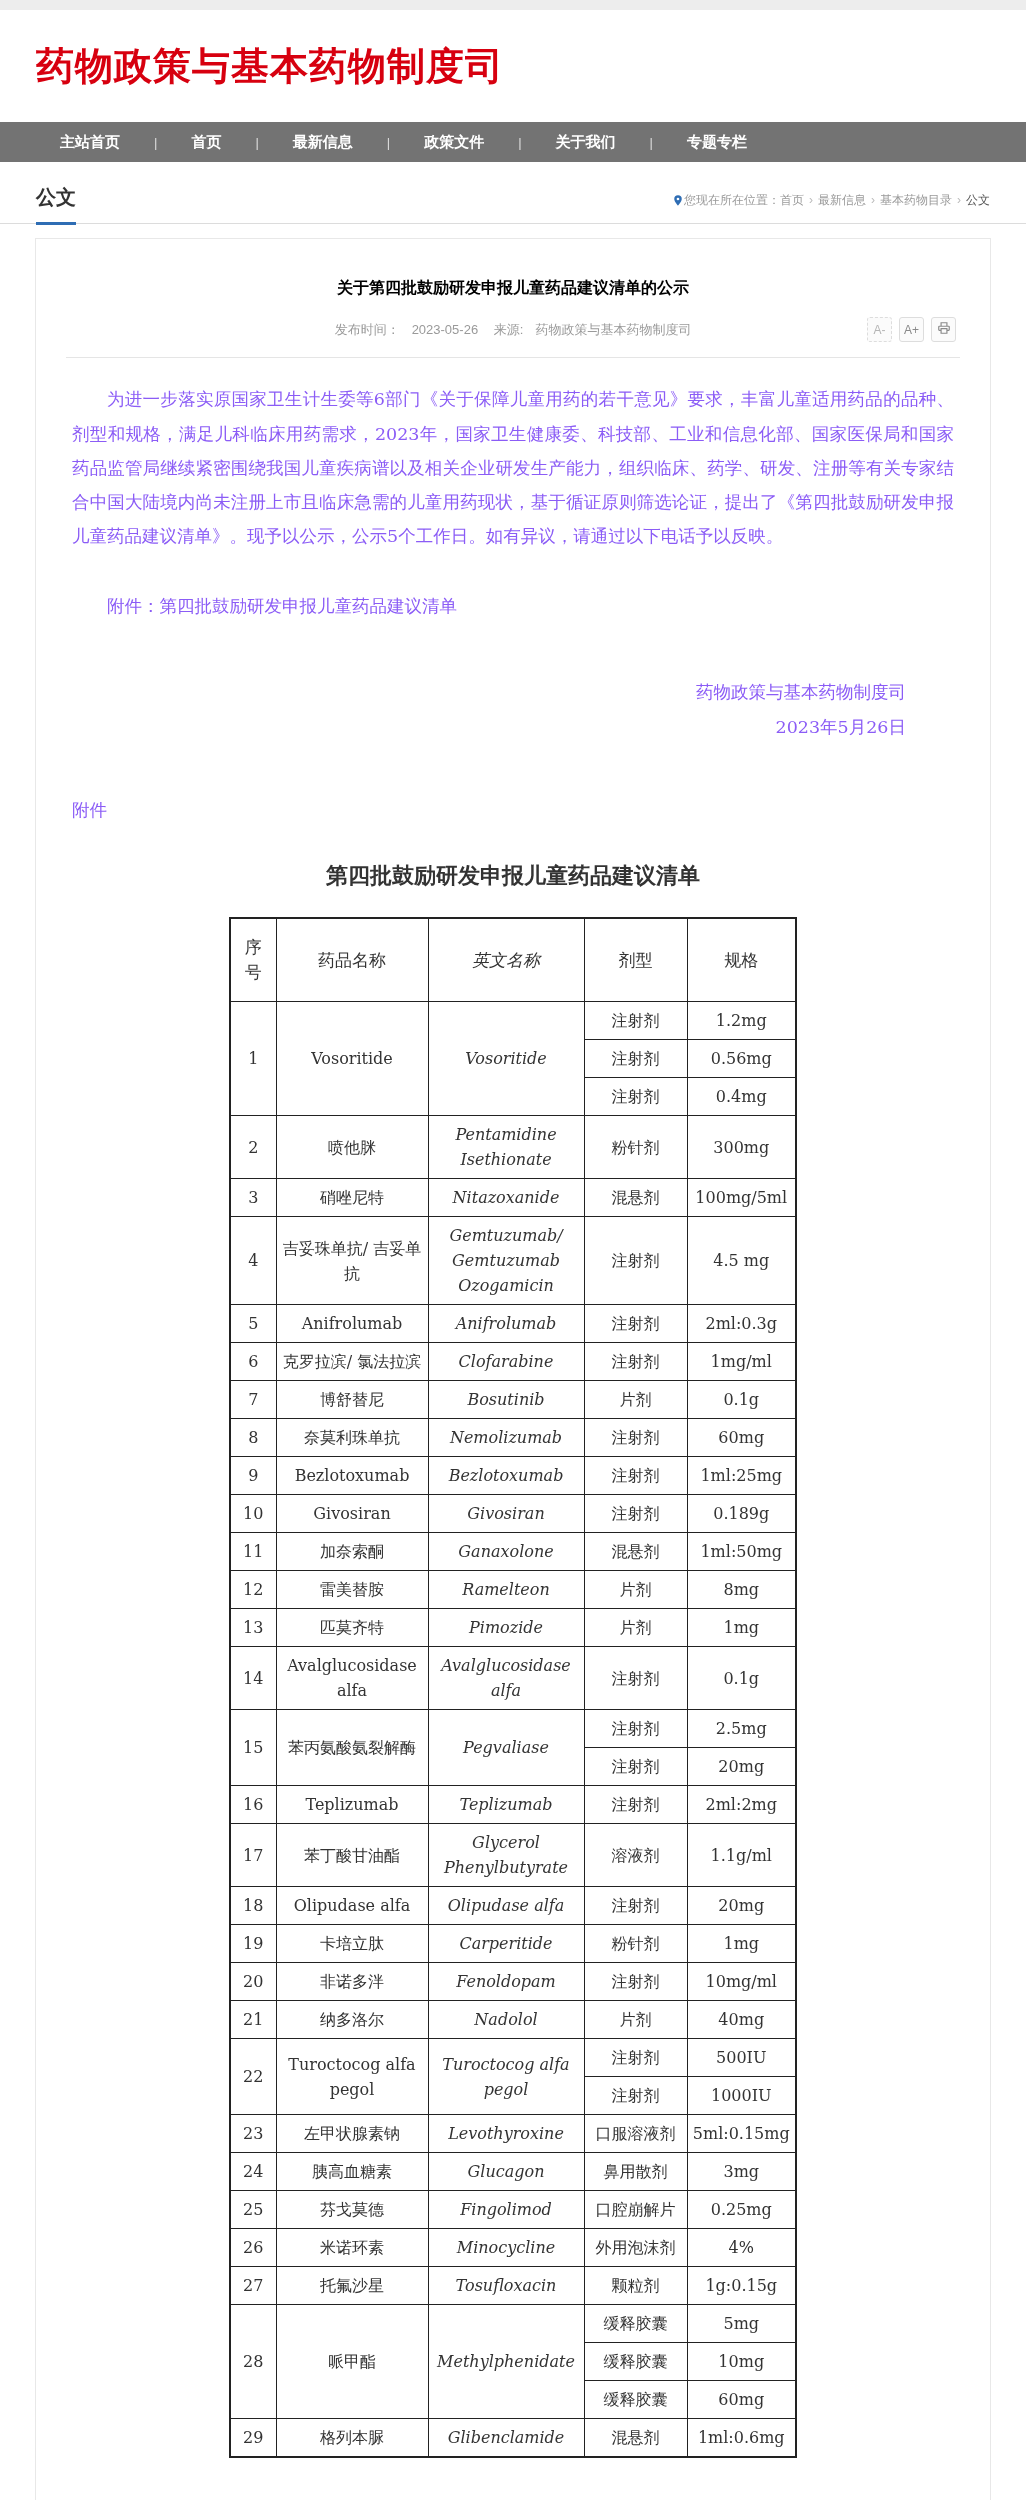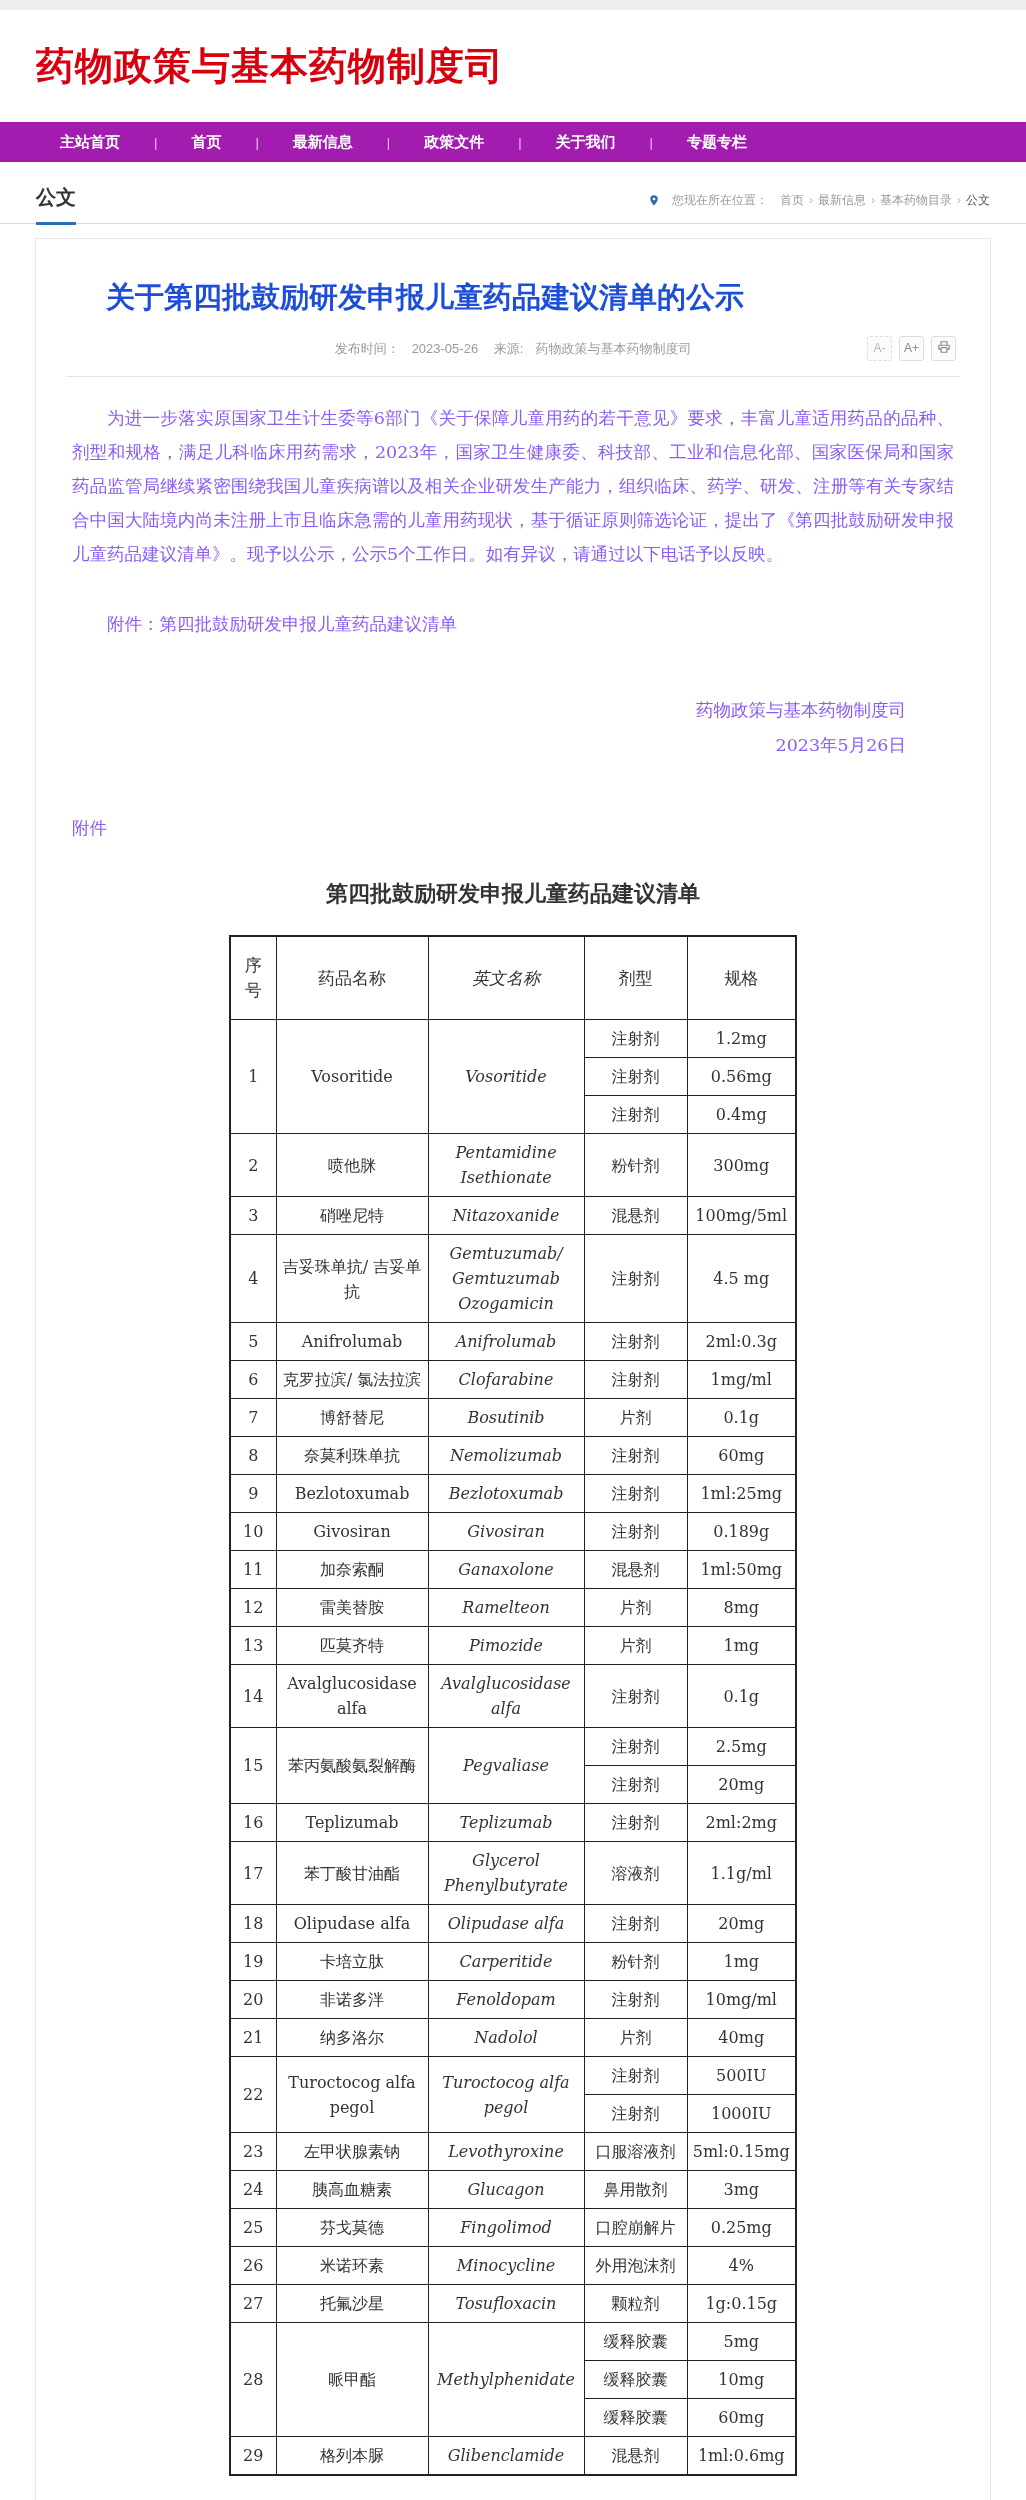--- a/index.html
+++ b/index.html
@@ -6,39 +6,39 @@
   html,body { background:#ffffff; }
   body {
     width:1026px; margin:0 auto;
     font-family:"Liberation Sans","DejaVu Sans",sans-serif;
     color:#333;
   }
   .top-strip { height:10px; background:#ededed; }
   .site-header { height:112px; display:flex; align-items:center; padding-left:36px; background:#fff; }
   .site-title { font-size:38px; font-weight:bold; color:#d7000f; letter-spacing:1px; }
 
-  .main-nav { height:40px; background:#a21caf; display:flex; align-items:center; padding-left:52px; }
+  .main-nav { height:40px; background:#737373; display:flex; align-items:center; padding-left:52px; }
   .nav-item { color:#fff; font-size:15px; font-weight:bold; text-decoration:none; padding:0 8px; cursor:pointer; }
   .nav-sep { color:rgba(255,255,255,0.75); font-size:13px; margin:0 26px; }
 
   .breadcrumb-bar { padding:22px 36px 0 36px; display:flex; justify-content:space-between; align-items:flex-end; border-bottom:1px solid #dcdcdc; }
   .section-title { font-size:20px; font-weight:bold; color:#333; display:inline-block; padding-bottom:11px; border-bottom:3px solid #2e6db4; margin-bottom:-2px; }
-  .location { font-size:12px; color:#999; padding-bottom:14px; display:flex; align-items:center; gap:12px; }
+  .location { font-size:12px; color:#999; padding-bottom:14px; display:flex; align-items:center; gap:0; }
   .location .crumb { color:#999; text-decoration:none; cursor:pointer; }
   .location .crumb.current { color:#555; }
   .location .crumb-sep { color:#bbb; margin:0 5px; }
   .pin-icon { width:12px; height:15px; display:inline-block; }
 
   .article-card {
     margin:14px 35px 0 35px;
     border:1px solid #e8e8e8;
     background:#fff;
     padding:34px 30px 45px 30px;
   }
-  .article-title { text-align:left; color:#1d4ed8; font-size:29px; font-weight:bold; line-height:1.4; margin:4px 40px 22px 40px; }
+  .article-title { text-align:center; color:#000000; font-size:16px; font-weight:bold; line-height:1.4; margin:4px 40px 22px 40px; }
   .article-meta { position:relative; text-align:center; font-size:13px; color:#9a9a9a; padding-bottom:18px; border-bottom:1px solid #e5e5e5; }
   .meta-text span { margin:0 6px; }
   .meta-tools { position:absolute; right:4px; top:-4px; display:flex; gap:7px; }
   .tool-btn {
     width:25px; height:25px; border:1px solid #ddd; border-radius:3px; background:#fbfbfb;
     color:#8a8a8a; font-size:12px; display:flex; align-items:center; justify-content:center; cursor:pointer;
     font-family:"Liberation Sans",sans-serif;
   }
   .tool-btn.dashed { border-style:dashed; color:#b5b5b5; }
 

